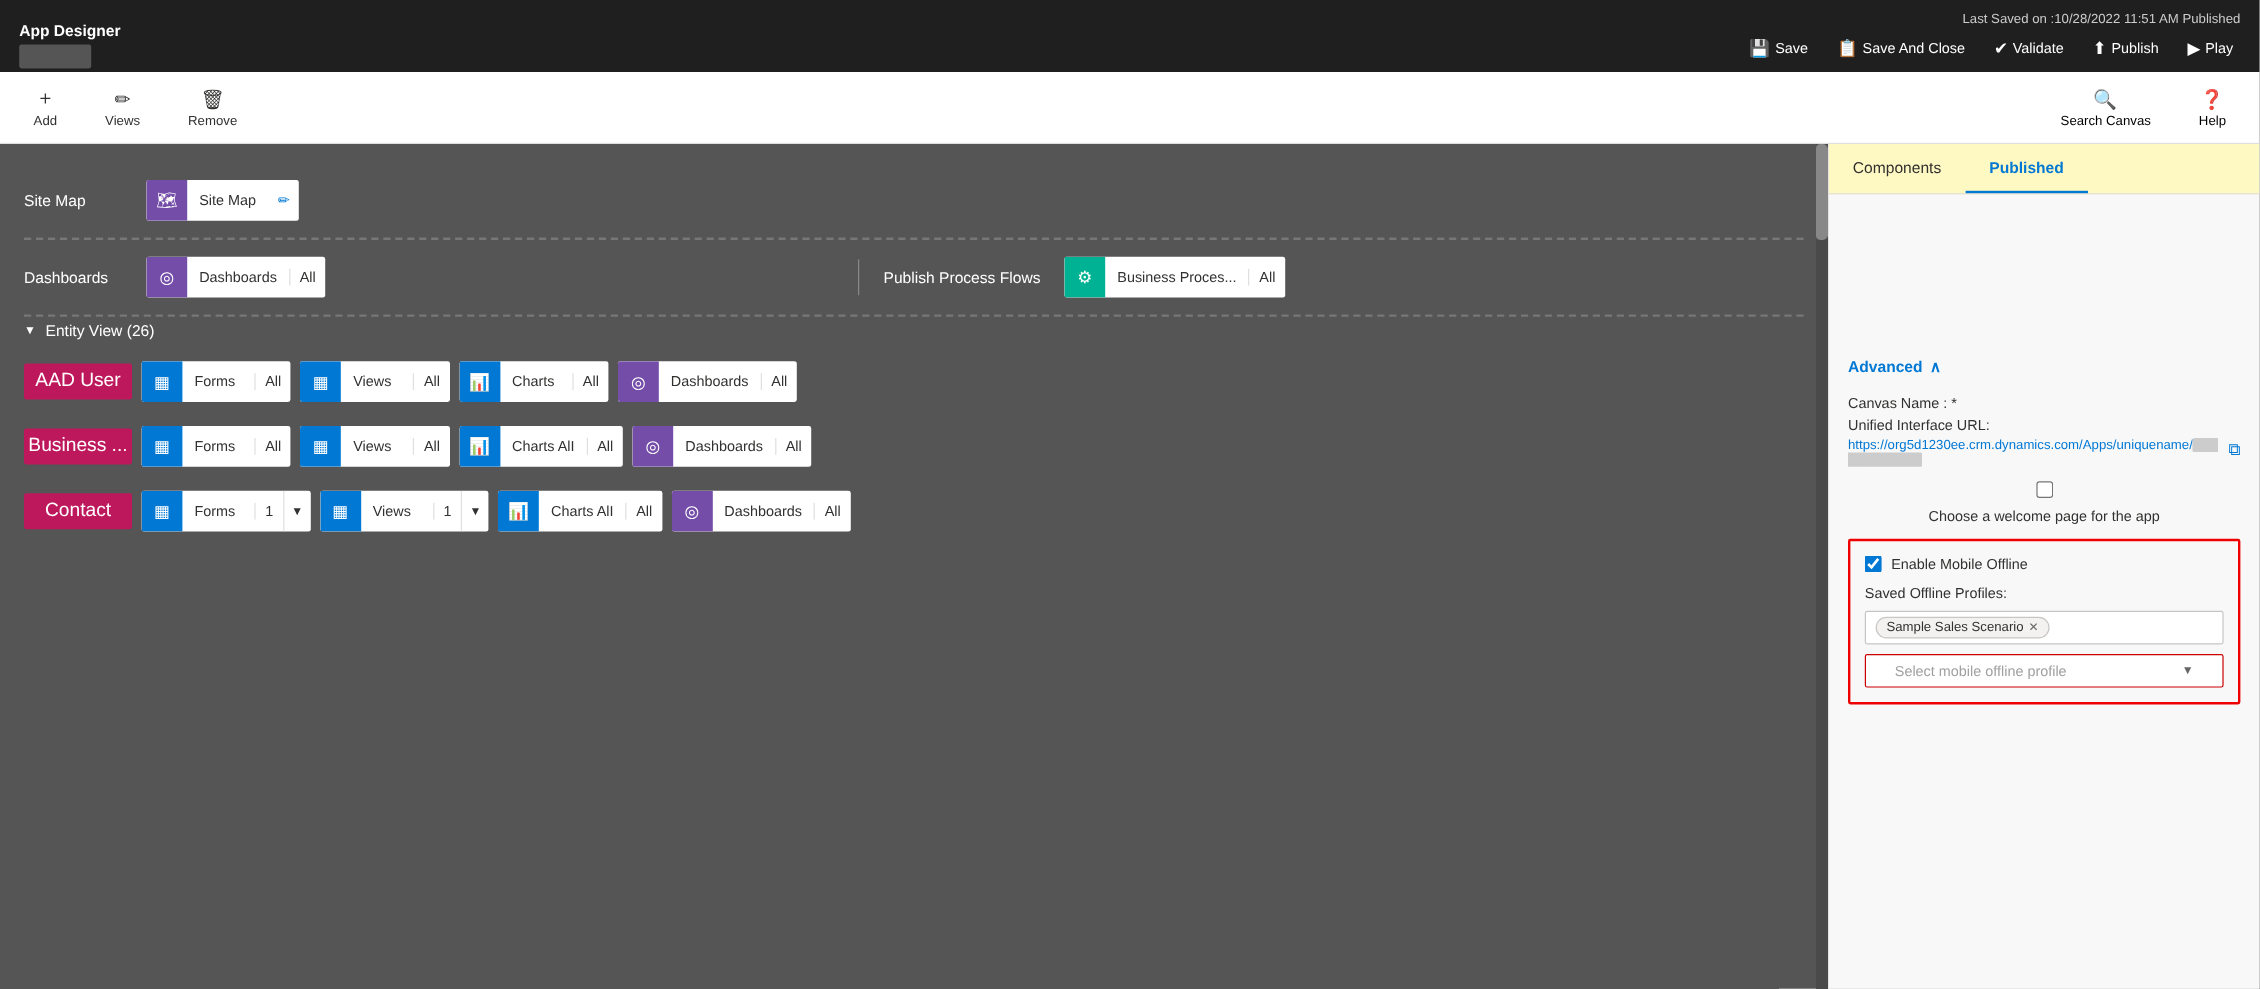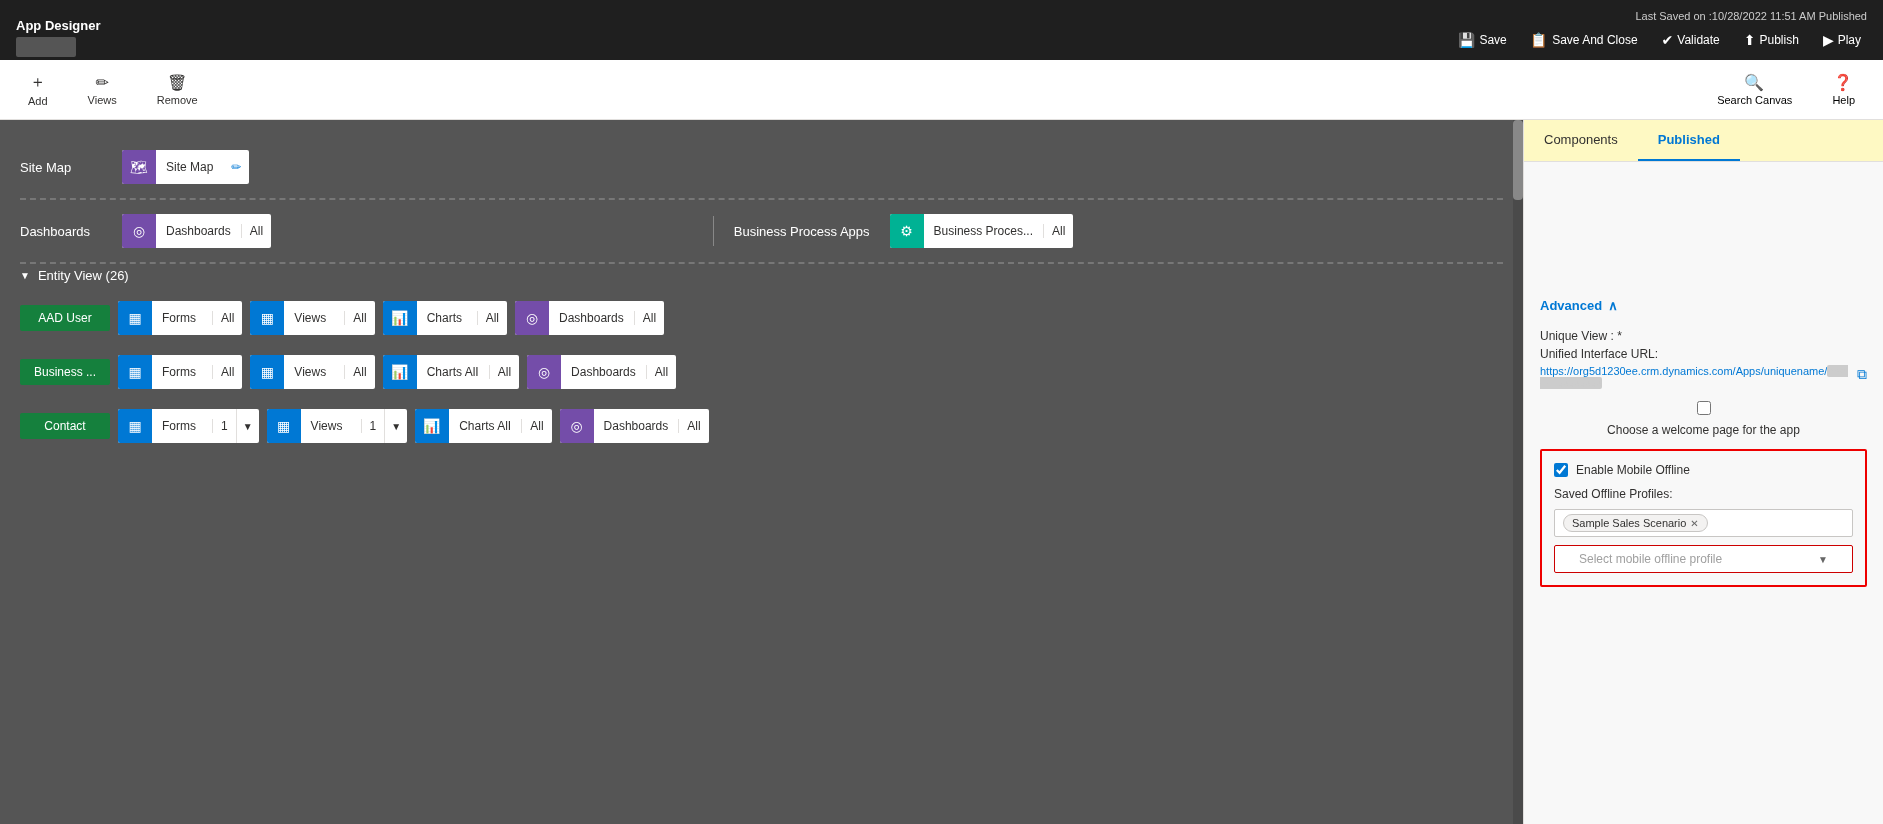--- a/index.html
+++ b/index.html
@@ -108,25 +108,25 @@
       align-items: center;
       padding: 10px 0;
       gap: 12px;
     }
     .row-label {
       color: #fff;
       font-size: 13px;
       min-width: 90px;
     }
     .entity-label {
-      background: #15803d;
+      background: #be185d;
       color: #fff;
       padding: 6px 0;
       border-radius: 2px;
-      font-size: 12px;
+      font-size: 16px;
       min-width: 90px;
       text-align: center;
     }
     .component-chip {
       background: #fff;
       border-radius: 2px;
       display: flex;
       align-items: center;
       gap: 0;
       height: 34px;
@@ -480,21 +480,21 @@
 
     <div class="canvas-row">
       <span class="row-label">Dashboards</span>
       <div class="component-chip">
         <div class="chip-icon db-icon">◎</div>
         <span class="chip-label">Dashboards</span>
         <span class="chip-badge">All</span>
       </div>
       <div style="flex:1;display:flex;justify-content:center;align-items:center;">
         <div style="width:1px;height:30px;background:#888;"></div>
-        <span style="color:#fff;font-size:13px;padding:0 20px;">Business Process Apps</span>
+        <span style="color:#fff;font-size:13px;padding:0 20px;">Publish Process Flows</span>
         <div class="component-chip">
           <div class="chip-icon bp-icon">⚙</div>
           <span class="chip-label">Business Proces...</span>
           <span class="chip-badge">All</span>
         </div>
       </div>
     </div>
 
     <div class="dashed-divider"></div>
 
@@ -591,21 +591,21 @@
     <div class="panel-content">
       <div class="panel-spacer"></div>
 
       
       <div class="advanced-section">
         <span>Advanced</span>
         <span>∧</span>
       </div>
 
       
-      <div class="field-label">Unique View : *</div>
+      <div class="field-label">Canvas Name : *</div>
 
       
       <div class="url-label">Unified Interface URL:</div>
       <div class="url-value">
         <span>https://org5d1230ee.crm.dynamics.com/Apps/uniquename/<span style="background:#ccc;color:#ccc;border-radius:2px;">msdyn_xxxxxxxx</span></span>
         <span class="url-copy">⧉</span>
       </div>
 
       
       <div class="checkbox-row">

